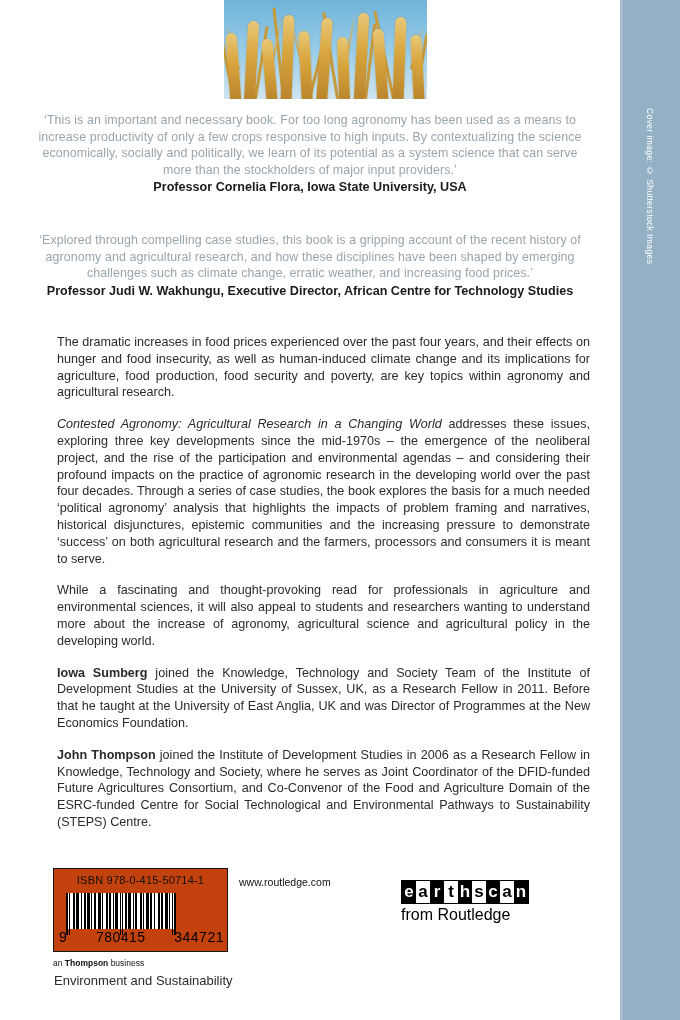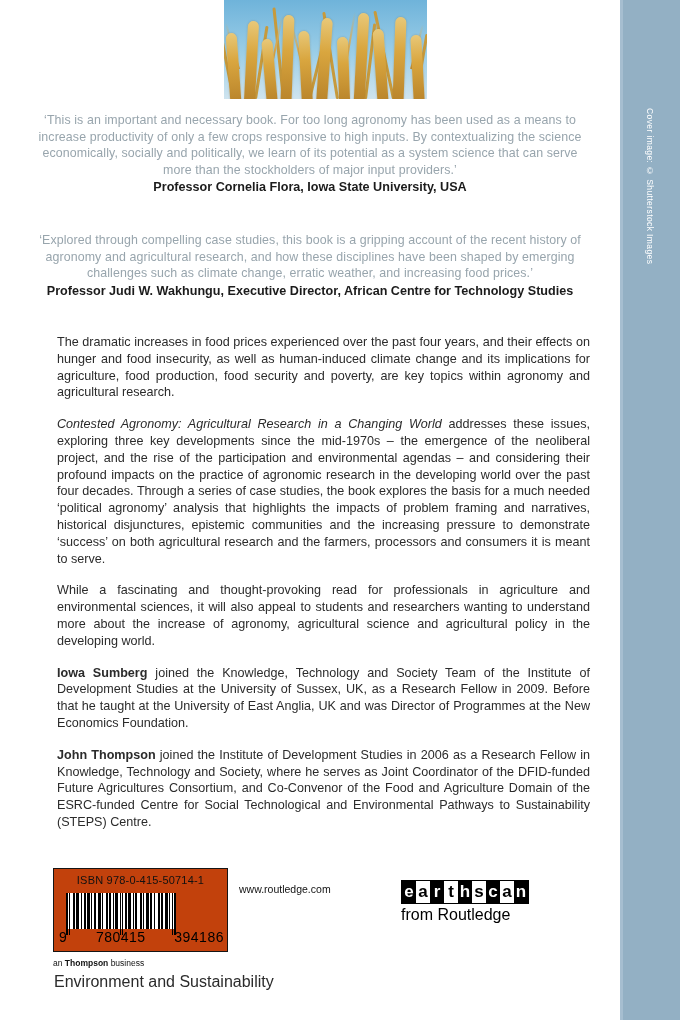--- a/index.html
+++ b/index.html
@@ -199,21 +199,21 @@
     top: 90px;
     font-size: 8.5px;
     color: #111;
     font-family: "Liberation Sans", sans-serif;
   }
   #informa b { font-weight: bold; }
   #series-line {
     position: absolute;
     left: 1px;
     top: 105px;
-    font-size: 16px;
+    font-size: 13px;
     color: #2b2b2b;
     font-family: "Liberation Sans", sans-serif;
   }
 
   
   #routledge {
     position: absolute;
     left: 186px;
     top: 8px;
     width: 180px;
@@ -248,21 +248,20 @@
     font-size: 11.2px;
     font-weight: bold;
     line-height: 13px;
     color: #000;
     margin-top: 1px;
     font-family: "Liberation Sans", sans-serif;
   }
   #routledge .rurl {
     font-size: 10.5px;
     color: #111;
-    margin-top: 7px;
     font-family: "Liberation Sans", sans-serif;
   }
 
   
   #earthscan {
     position: absolute;
     left: 348px;
     top: 12px;
     width: 150px;
   }
@@ -346,21 +345,21 @@
 
     <div class="quote-block" style="top:112px;">
       <div class="quote-text">‘This is an important and necessary book. For too long agronomy has been used as a means to increase productivity of only a few crops responsive to high inputs. By contextualizing the science economically, socially and politically, we learn of its potential as a system science that can serve more than the stockholders of major input providers.’</div>
       <div class="quote-attrib">Professor Cornelia Flora, Iowa State University, USA</div>
     </div>
 
     <div id="blurb">
       <p>The dramatic increases in food prices experienced over the past four years, and their effects on hunger and food insecurity, as well as human-induced climate change and its implications for agriculture, food production, food security and poverty, are key topics within agronomy and agricultural research.</p>
       <p><span class="booktitle">Contested Agronomy: Agricultural Research in a Changing World</span><span> addresses these issues, exploring three key developments since the mid-1970s – the emergence of the neoliberal project, and the rise of the participation and environmental agendas – and considering their profound impacts on the practice of agronomic research in the developing world over the past four decades. Through a series of case studies, the book explores the basis for a much needed ‘political agronomy’ analysis that highlights the impacts of problem framing and narratives, historical disjunctures, epistemic communities and the increasing pressure to demonstrate ‘success’ on both agricultural research and the farmers, processors and consumers it is meant to serve.</span></p>
       <p>While a fascinating and thought-provoking read for professionals in agriculture and environmental sciences, it will also appeal to students and researchers wanting to understand more about the increase of agronomy, agricultural science and agricultural policy in the developing world.</p>
-      <p><span class="who">Iowa Sumberg</span><span> joined the Knowledge, Technology and Society Team of the Institute of Development Studies at the University of Sussex, UK, as a Research Fellow in 2009. Before that he taught at the University of East Anglia, UK and was Director of Programmes at the New Economics Foundation.</span></p>
+      <p><span class="who">Iowa Sumberg</span><span> joined the Knowledge, Technology and Society Team of the Institute of Development Studies at the University of Sussex, UK, as a Research Fellow in 2011. Before that he taught at the University of East Anglia, UK and was Director of Programmes at the New Economics Foundation.</span></p>
       <p><span class="who">John Thompson</span><span> joined the Institute of Development Studies in 2006 as a Research Fellow in Knowledge, Technology and Society, where he serves as Joint Coordinator of the DFID-funded Future Agricultures Consortium, and Co-Convenor of the Food and Agriculture Domain of the ESRC-funded Centre for Social Technological and Environmental Pathways to Sustainability (STEPS) Centre.</span></p>
     </div>
 
     <div id="footer">
 
       <div id="barcode-box">
         <div id="isbn-text">ISBN 978-0-415-50714-1</div>
         <div id="bars">
           <i class="tall" style="width:2px"></i>
             <i style="width:1px;background:#fff"></i>
@@ -422,21 +421,21 @@
             <i style="width:1px;background:#fff"></i>
           <i style="width:1px"></i>
             <i style="width:2px;background:#fff"></i>
           <i class="tall" style="width:1px"></i>
             <i style="width:1px;background:#fff"></i>
             <i class="tall" style="width:2px"></i>
         </div>
         <div id="barcode-digits">
           <span>9</span>
           <span>780415</span>
-          <span>394186</span>
+          <span>344721</span>
         </div>
       </div>
 
       <div id="informa"><span>an </span><b>Thompson</b><span> business</span></div>
 
       <div id="series-line">Environment and Sustainability</div>
 
       <div id="routledge">
         <div class="rurl">www.routledge.com</div>
       </div>

